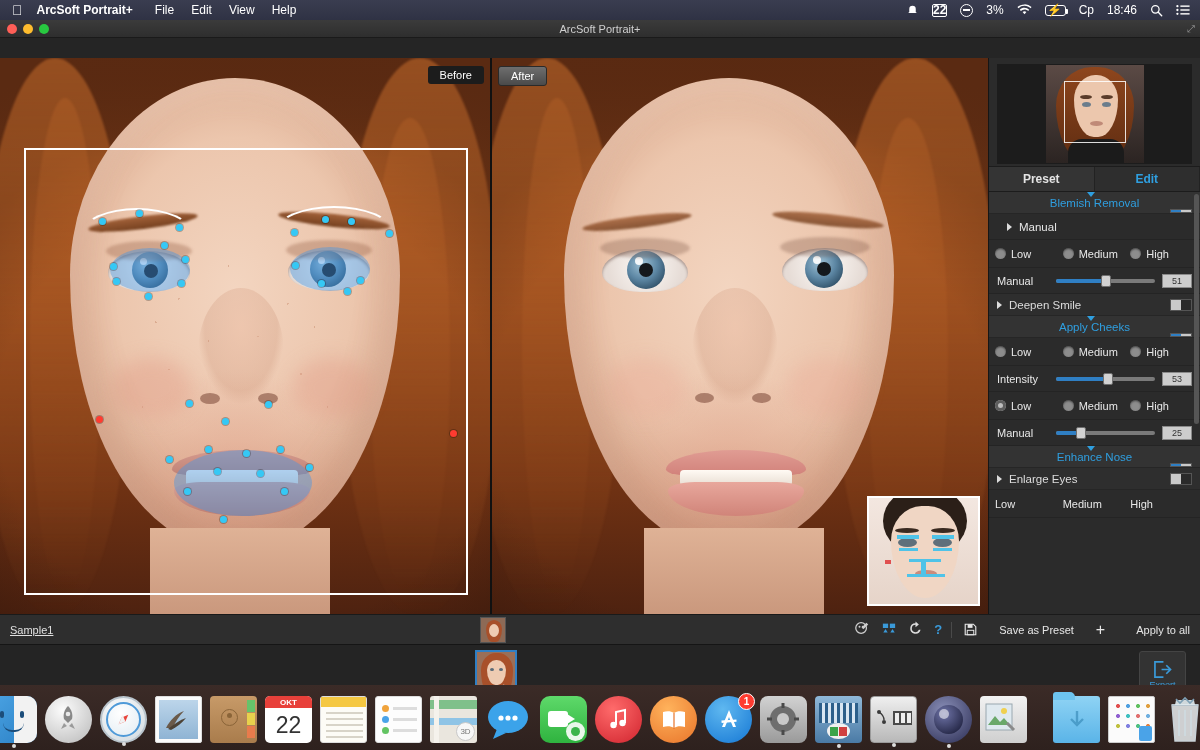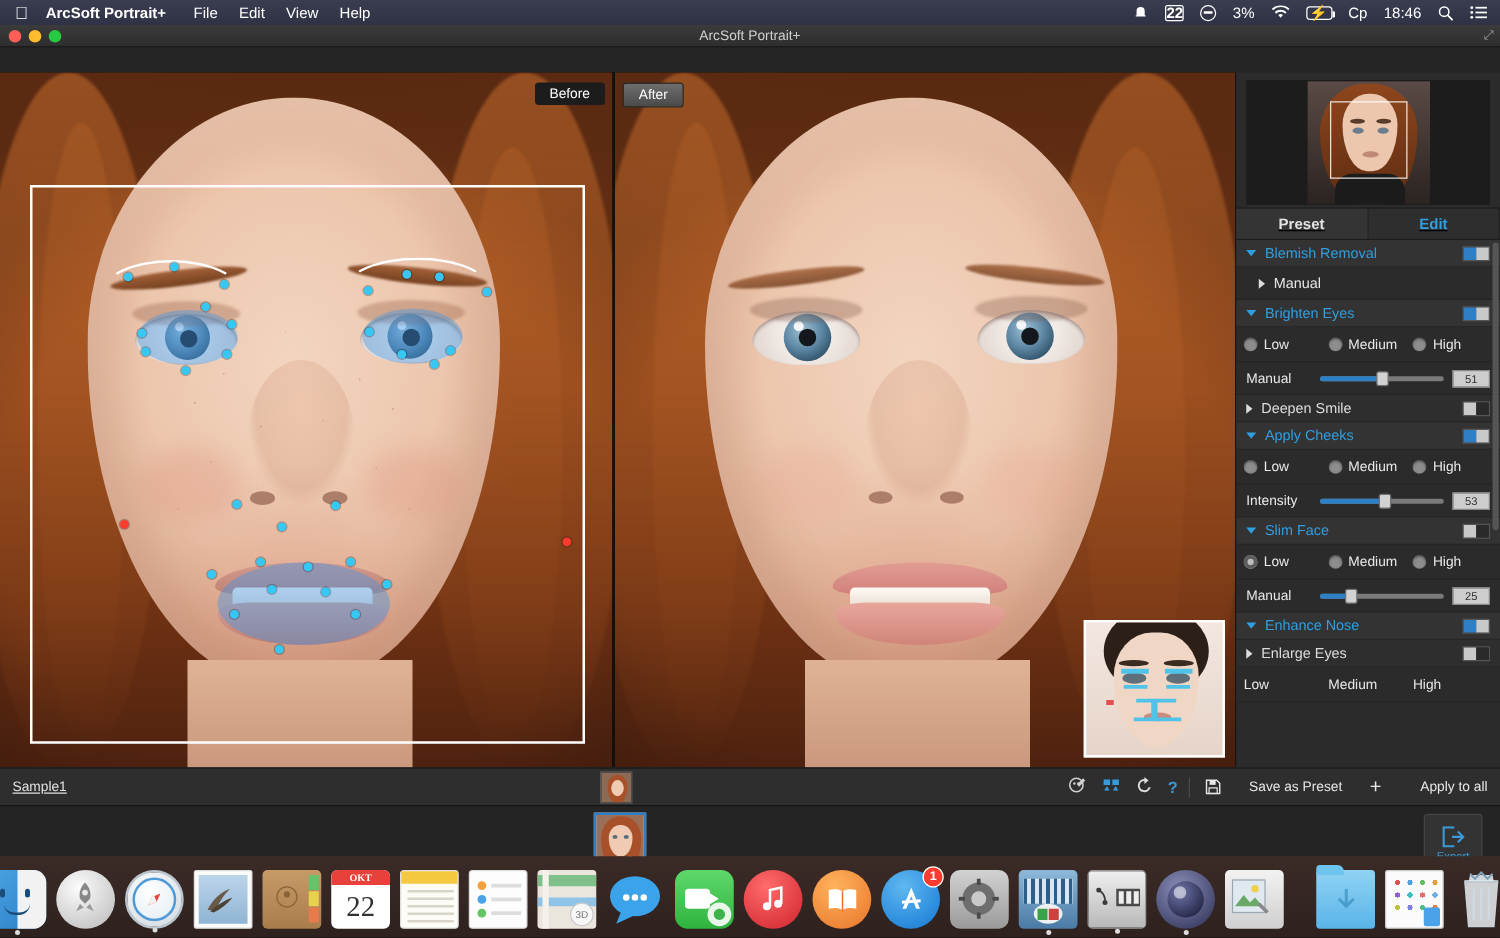--- a/index.html
+++ b/index.html
@@ -40,21 +40,21 @@
     border-bottom:1px solid #1a1a1a; position:relative;
     display:flex; align-items:center; justify-content:center;
   }
   #titlebar .title { font-size:11px; color:#cfcfcf; }
   .lights { position:absolute; left:7px; top:4px; display:flex; gap:6px; }
   .lights span { width:10px;height:10px;border-radius:50%; display:block; }
   .l-red{background:#ff5f57;} .l-yel{background:#ffbd2e;} .l-grn{background:#28c940;}
   .resize-corner{position:absolute;right:5px;top:3px;color:#9a9a9a;font-size:10px;}
 
   
-  #canvas { position:absolute; left:0; top:38px; width:988px; height:556px; background:#000000; }
+  #canvas { position:absolute; left:0; top:38px; width:988px; height:556px; background:#f9a8d4; }
   .pane { position:absolute; top:0; height:556px; overflow:hidden; }
   #pane-before { left:0; width:490px; }
   #pane-after  { left:492px; width:496px; }
   .divider { position:absolute; left:490px; top:0; width:2px; height:556px; background:#111; }
 
   
   .portrait { position:absolute; inset:0; }
   .hairbase { position:absolute; inset:0;
     background:
       radial-gradient(115% 90% at 50% 64%, rgba(0,0,0,0) 44%, rgba(60,26,12,.55) 60%, #5a2a12 78%),
@@ -130,29 +130,29 @@
 
   #zoomrow { height:22px; display:flex; align-items:center; gap:6px; padding:0 8px; }
   #zoomval { width:34px; height:15px; background:#d9d9d9; color:#222; font-size:9px;
     display:flex; align-items:center; justify-content:center; border:1px solid #8a8a8a; }
   #zoomtrack { flex:1; height:4px; background:#6e6e6e; border-radius:2px; position:relative; }
   #zoomknob { position:absolute; left:52%; top:-4px; width:11px; height:12px; background:#cfcfcf;
     border:1px solid #777; border-radius:2px; }
   #zoomfit { width:18px;height:13px;border:1px solid #9a9a9a; display:flex;align-items:center;justify-content:center;
     font-size:7px;color:#bbb;}
 
-  #tabs { display:flex; height:26px; border-top:1px solid #1c1c1c; border-bottom:1px solid #1c1c1c;text-decoration:underline; }
+  #tabs { display:flex; height:26px; border-top:1px solid #1c1c1c; border-bottom:1px solid #1c1c1c; }
   #tabs .tab { flex:1; display:flex; align-items:center; justify-content:center; font-size:12px;
     font-weight:bold; background:#343434; color:#e3e3e3; border-right:1px solid #222; }
   #tabs .tab.active { color:#2f9fe0; background:#2e2e2e; }
 
   #sections { height:376px; overflow:hidden; position:relative; }
   .sec-head { height:22px; display:flex; align-items:center; padding:0 8px; font-size:11.5px;
     background:#333333; border-bottom:1px solid #262626; }
-  .sec-head.open { color:#2f9fe0; }
+  .sec-head.open { color:#2f9fe0;flex-direction:column; }
   .sec-head.closed { color:#dcdcdc; background:#2e2e2e; }
   .tri { width:0;height:0; margin-right:7px; }
   .tri.down { border-left:4px solid transparent; border-right:4px solid transparent; border-top:5px solid currentColor; }
   .tri.right { border-top:4px solid transparent; border-bottom:4px solid transparent; border-left:5px solid currentColor; }
   .sw { margin-left:auto; width:22px; height:12px; border:1px solid #555; display:flex; }
   .sw i { display:block; width:50%; height:100%; }
   .sw .on { background:#2f7fc4; }
   .sw .off{ background:#c9c9c9; }
   .sw.off-state .on { background:#2a2a2a; }
   .sw.off-state .off{ background:#c9c9c9; }
@@ -447,28 +447,20 @@
         <span class="sw">
             <i class="on"></i>
             <i class="off"></i>
           </span>
       </div>
       <div class="sub-row" style="padding-left:18px;">
         <i class="tri right" style="margin-right:7px;color:#dcdcdc;"></i>
         <span>Manual</span>
       </div>
 
-      <div class="sec-head open">
-        <i class="tri down"></i>
-        <span>Brighten Eyes</span>
-        <span class="sw">
-            <i class="on"></i>
-            <i class="off"></i>
-          </span>
-      </div>
       <div class="radio-row">
         <span class="radio">
             <i class="dot"></i>
             <span>Low</span>
           </span>
         <span class="radio">
             <i class="dot"></i>
             <span>Medium</span>
           </span>
         <span class="radio">
@@ -518,28 +510,20 @@
       </div>
       <div class="slider-row">
         <span class="lbl">Intensity</span>
         <span class="track">
           <i class="fill" style="width:53%"></i>
             <i class="knob" style="left:calc(53% - 5px)"></i>
         </span>
         <span class="numbox">53</span>
       </div>
 
-      <div class="sec-head open">
-        <i class="tri down"></i>
-        <span>Slim Face</span>
-        <span class="sw off-state">
-            <i class="off"></i>
-            <i class="on"></i>
-          </span>
-      </div>
       <div class="radio-row">
         <span class="radio sel">
             <i class="dot"></i>
             <span>Low</span>
           </span>
         <span class="radio">
             <i class="dot"></i>
             <span>Medium</span>
           </span>
         <span class="radio">
@@ -697,21 +681,21 @@
   </span>
 
   <span class="dicon" style="background:linear-gradient(180deg,#c79a68,#a97c4c);border-radius:4px;">
     <span style="position:absolute;right:2px;top:4px;width:8px;height:12px;background:#66c36a;"></span>
     <span style="position:absolute;right:2px;top:17px;width:8px;height:12px;background:#e8d14c;"></span>
     <span style="position:absolute;right:2px;top:30px;width:8px;height:12px;background:#e87b4c;"></span>
     <span style="position:absolute;left:11px;top:13px;width:17px;height:17px;border:1.6px solid #8a6438;border-radius:50%;"></span>
     <span style="position:absolute;left:17px;top:17px;width:5px;height:5px;border-radius:50%;background:#8a6438;"></span>
   </span>
 
-  <span class="dicon" style="background:#fff;border-radius:5px;overflow:hidden;font-family:Liberation Serif, serif;">
+  <span class="dicon" style="background:#fff;border-radius:5px;overflow:hidden;">
     <span style="position:absolute;left:0;top:0;width:100%;height:12px;background:#e8403a;color:#fff;font-size:8px;
                  display:flex;align-items:center;justify-content:center;font-weight:bold;">OKT</span>
     <span style="position:absolute;left:0;top:12px;width:100%;height:35px;display:flex;align-items:center;
                  justify-content:center;font-size:23px;color:#333;">22</span>
   </span>
 
   <span class="dicon" style="background:#fdfcf6;border:1px solid #ddd;border-radius:3px;">
     <span style="position:absolute;left:0;top:0;width:100%;height:10px;background:#f5c842;"></span>
     <span style="position:absolute;left:5px;top:15px;width:37px;height:1.5px;background:#d8d4c8;box-shadow:0 6px 0 #d8d4c8,0 12px 0 #d8d4c8,0 18px 0 #d8d4c8,0 24px 0 #d8d4c8;"></span>
   </span>

